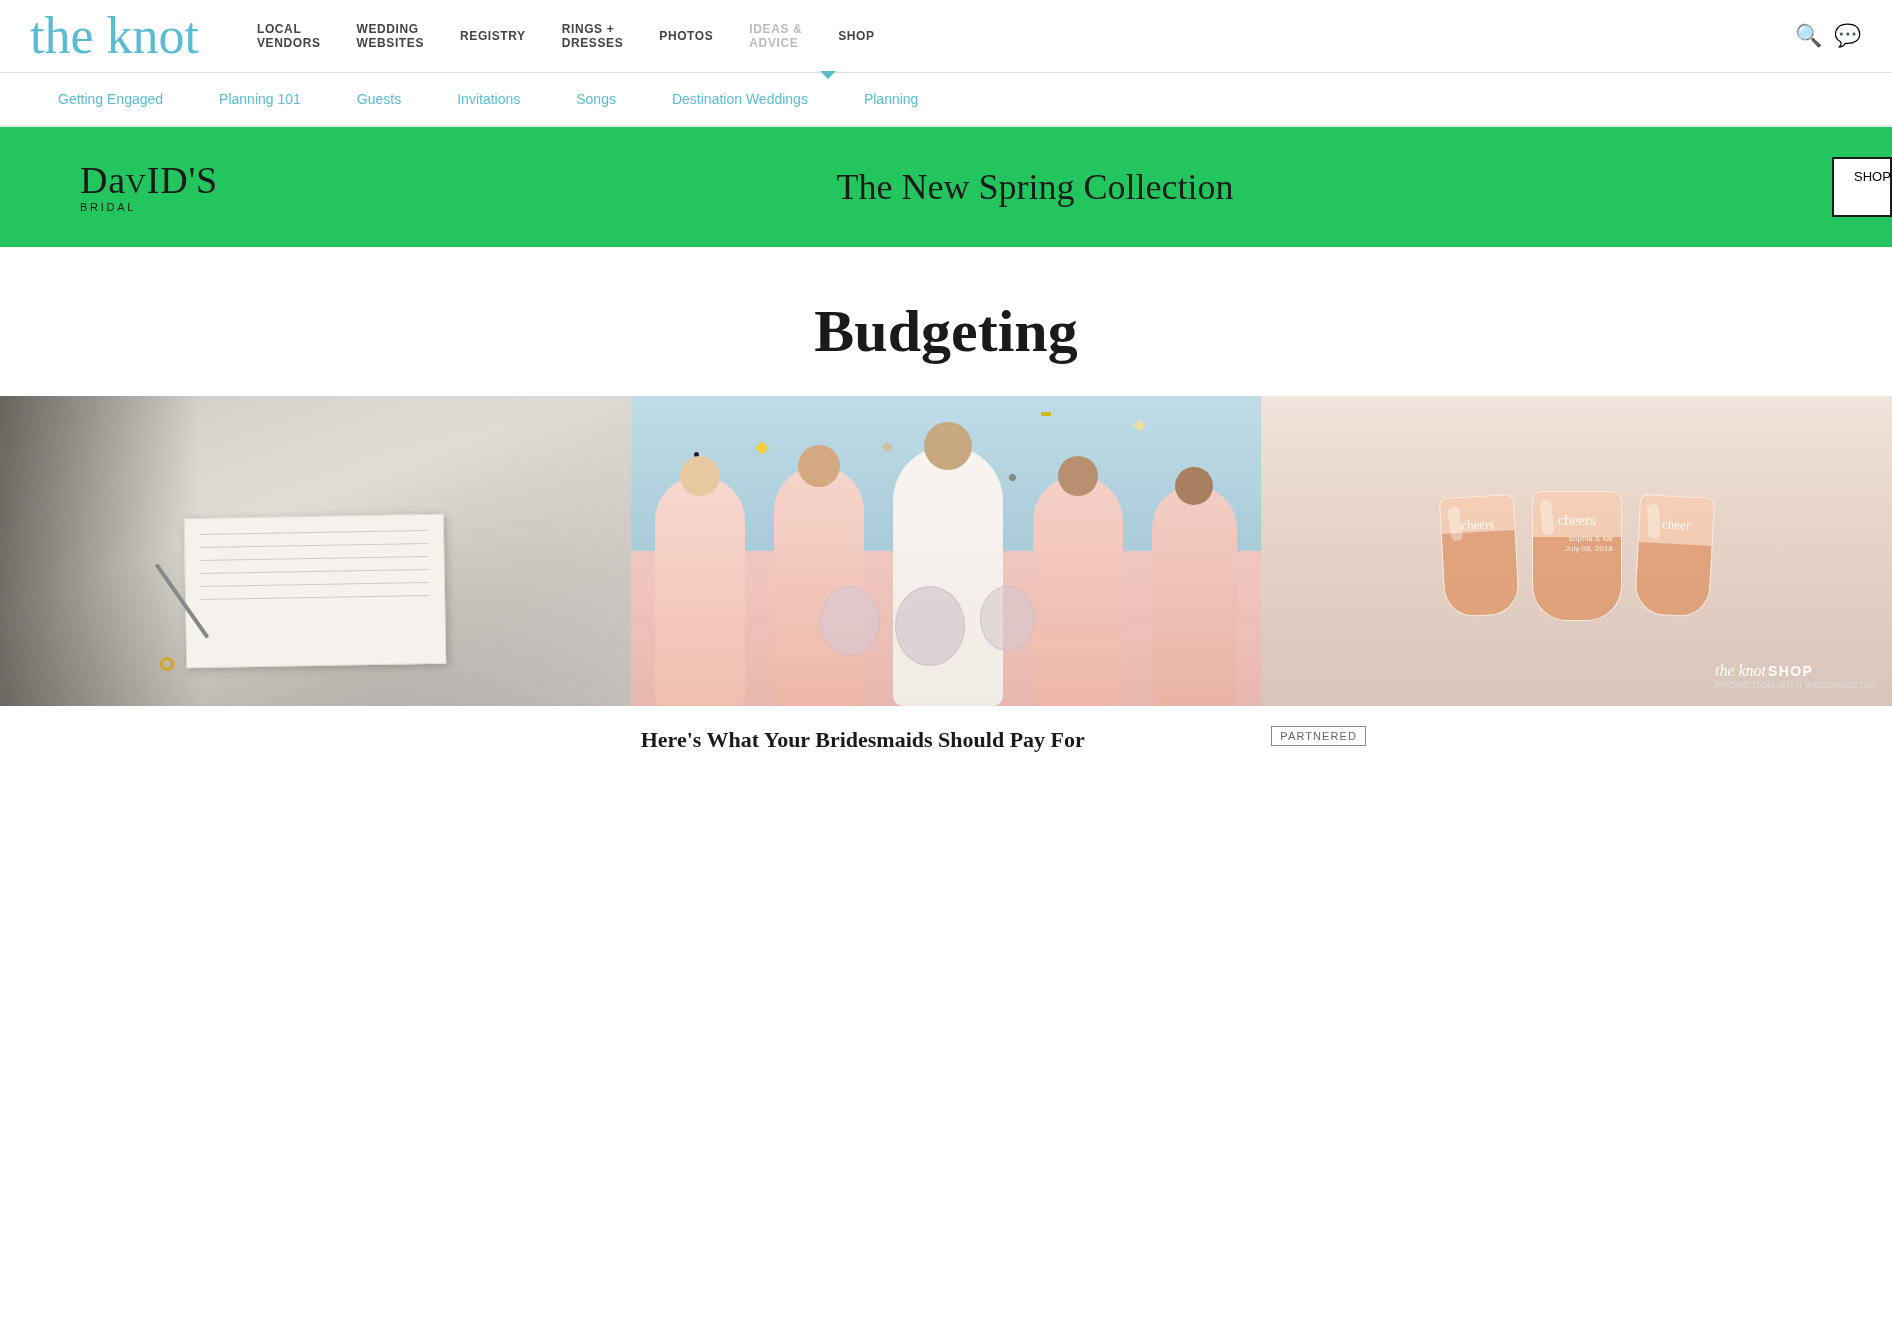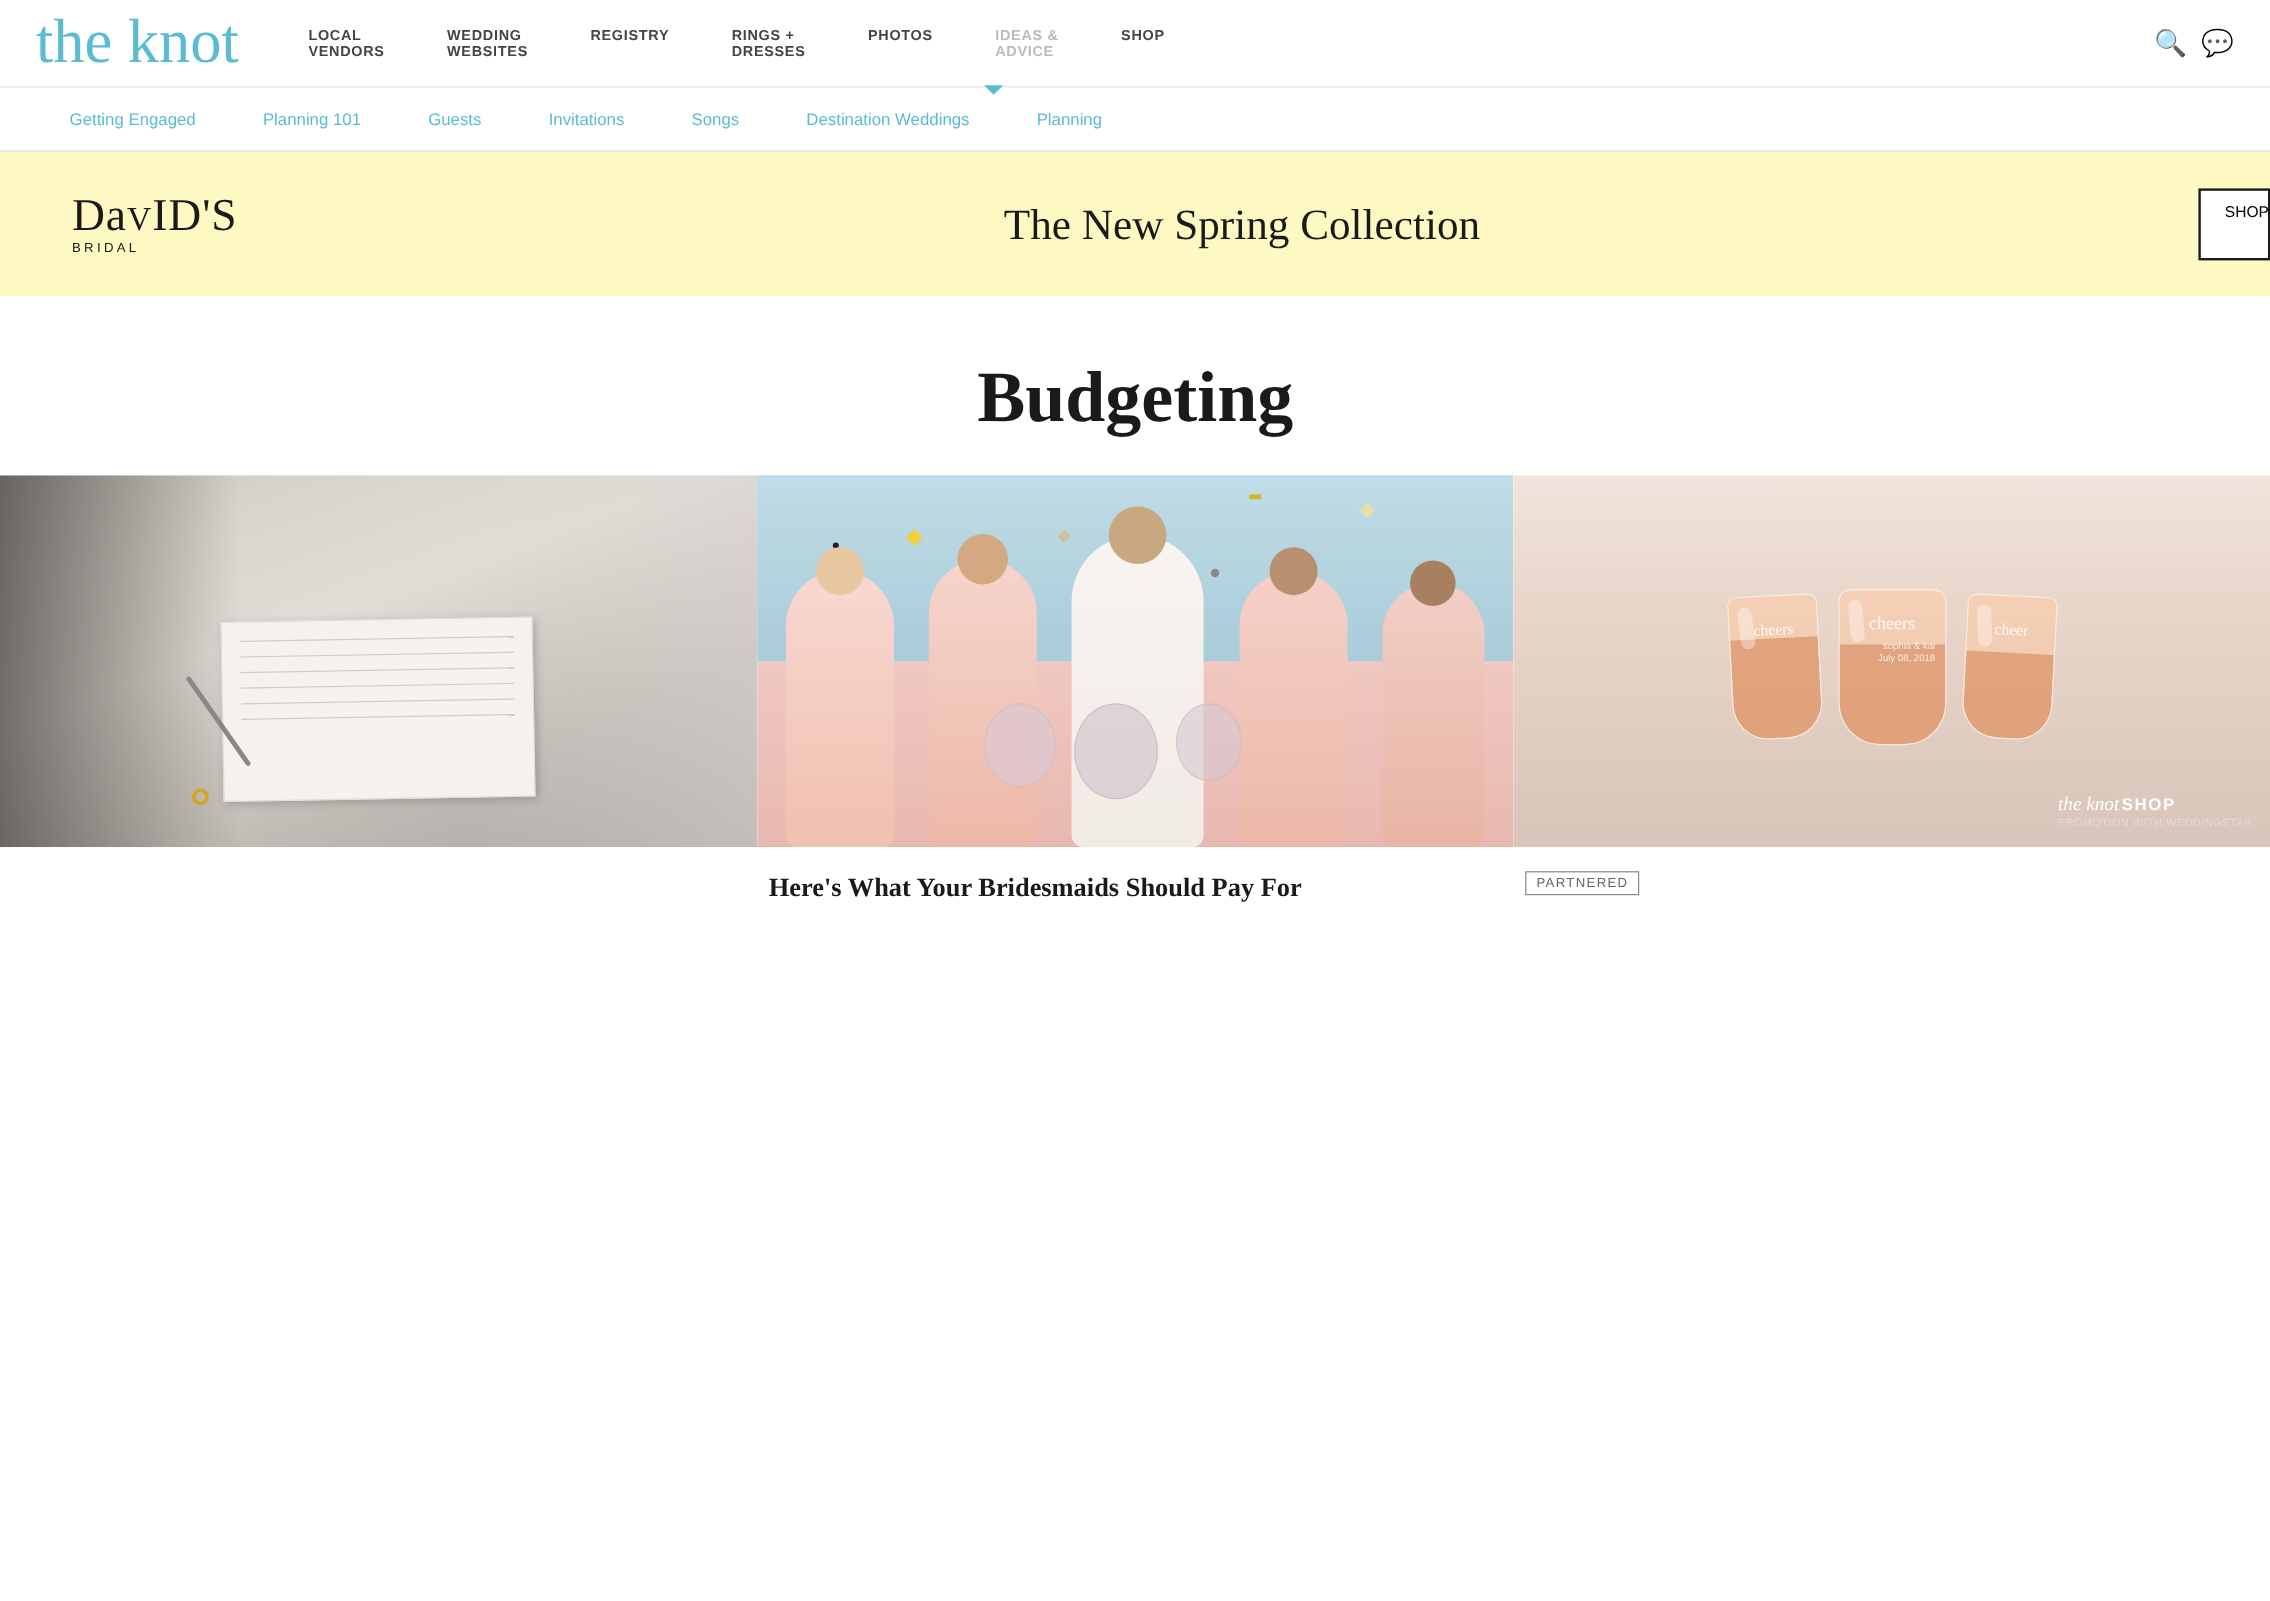--- a/index.html
+++ b/index.html
@@ -16,23 +16,23 @@
     .logo {
       font-family: 'Brush Script MT', cursive;
       color: #5bbcd1;
       font-size: 52px;
       margin-right: 40px;
       line-height: 1;
       white-space: nowrap;
     }
     .main-nav {
       display: flex;
-      align-items: flex-start;
+      align-items: center;
       flex: 1;
-      gap: 16px;
+      gap: 0;
     }
     .nav-item {
       font-family: Arial, sans-serif;
       font-size: 12px;
       font-weight: 700;
       letter-spacing: 0.05em;
       color: #444;
       text-transform: uppercase;
       padding: 8px 18px;
       cursor: pointer;
@@ -76,23 +76,23 @@
       left: 820px;
       width: 0;
       height: 0;
       border-left: 8px solid transparent;
       border-right: 8px solid transparent;
       border-top: 8px solid #5bbcd1;
     }
 
     
     .banner {
-      background-color: #fef9c3;
+      background-color: #22c55e;
       margin: 0;
-      padding: 28px 60px;
+      padding: 28px 80px;
       display: flex;
       align-items: center;
       min-height: 120px;
       position: relative;
     }
     .banner-logo-area {
       display: flex;
       flex-direction: column;
       align-items: flex-start;
       margin-right: 40px;

